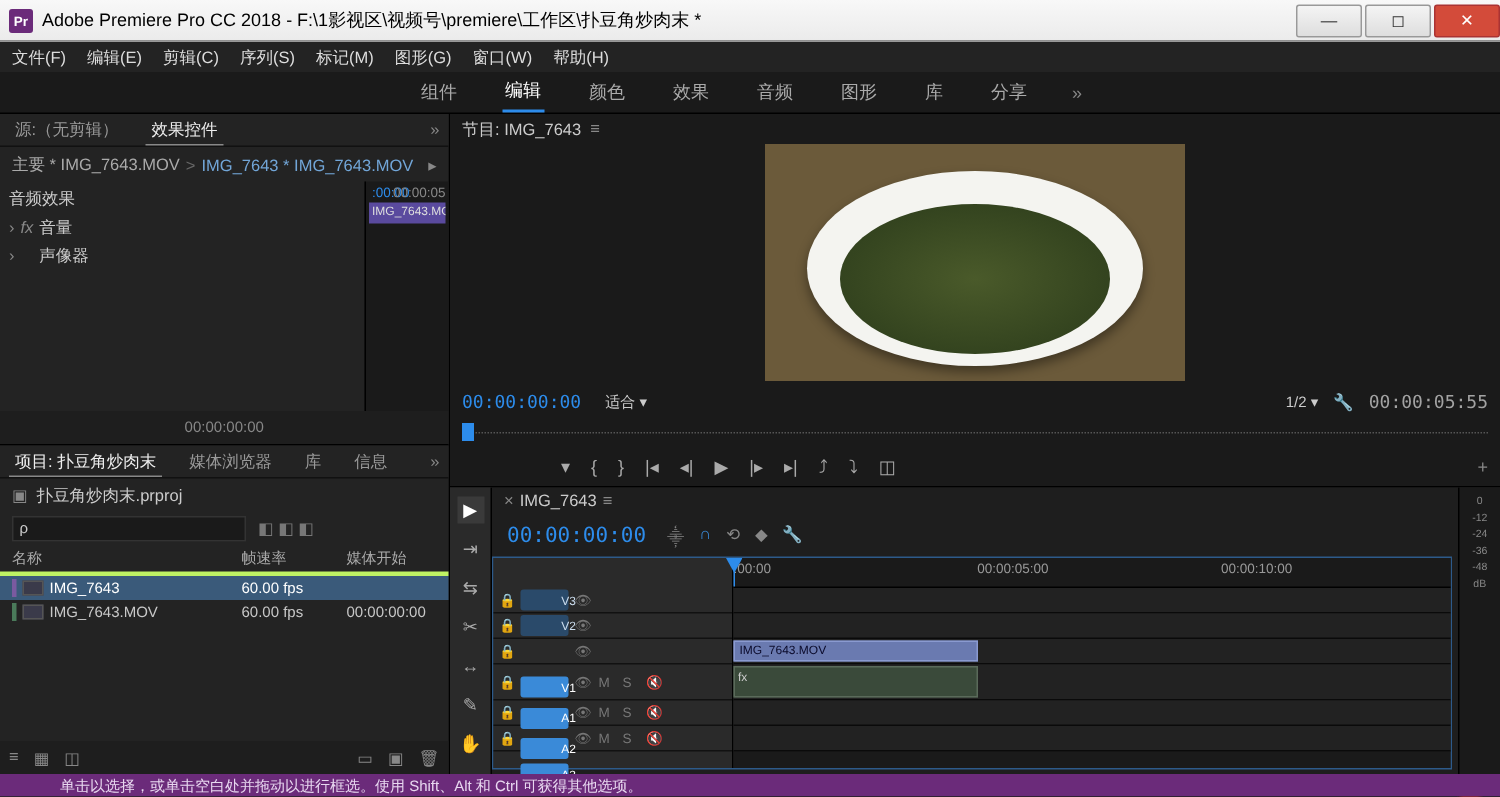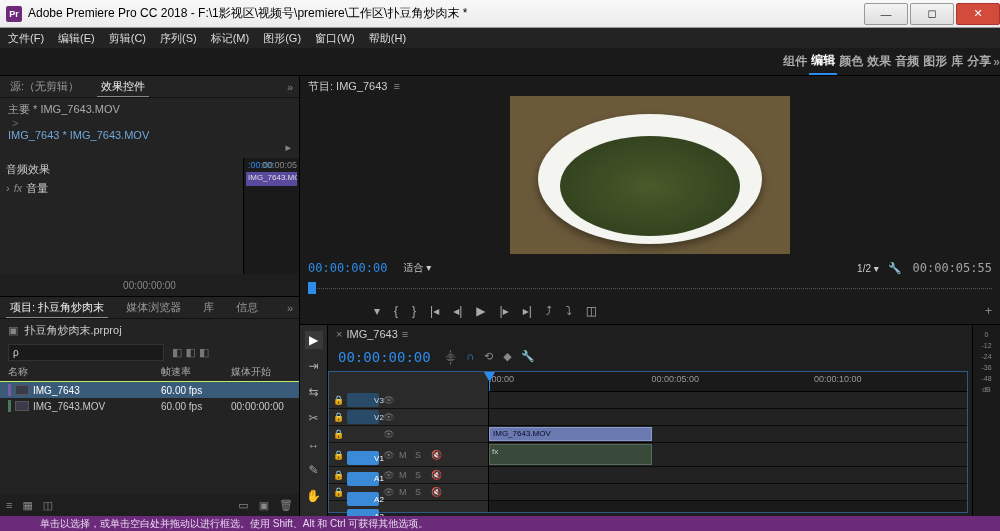--- a/index.html
+++ b/index.html
@@ -11,58 +11,58 @@
 .titlebar .title { color: #000; font-size: 12px; flex: 1; }
 .titlebar .winbtns { display: flex; }
 .titlebar .winbtn { width: 44px; height: 22px; margin-left: 2px; display: flex; align-items: center; justify-content: center; font-size: 11px; border: 1px solid #999; background: linear-gradient(#f4f4f4,#dedede); border-radius: 2px; color: #333; }
 .titlebar .winbtn.close { background: #d34b3a; color: #fff; border-color: #a33; }
 
 
 .menubar { height: 20px; background: #232323; display: flex; align-items: center; padding-left: 8px; color: #ddd; font-size: 11px; }
 .menubar span { margin-right: 14px; cursor: default; }
 
 
-.wstabs { height: 28px; background: #1a1a1a; display: flex; align-items: center; justify-content: flex-end; color: #aaa; font-size: 12px; border-bottom: 1px solid #000; font-weight: bold; }
+.wstabs { height: 28px; background: #1a1a1a; display: flex; align-items: center; justify-content: center; gap: 28px; color: #aaa; font-size: 12px; border-bottom: 1px solid #000; }
 .wstabs .tab { padding: 4px 2px; cursor: default; }
 .wstabs .tab.active { color: #fff; border-bottom: 2px solid #2d8ceb; }
 .wstabs .more { color: #888; }
 
 
 .main { display: flex; height: 440px; }
 
 
 .leftcol { width: 300px; display: flex; flex-direction: column; border-right: 1px solid #000; }
 
 .panel-tabs { height: 22px; background: #232323; display: flex; align-items: center; padding: 0 6px; gap: 14px; font-size: 11px; color: #999; border-bottom: 1px solid #111; }
 .panel-tabs .ptab { padding: 2px 4px; }
 .panel-tabs .ptab.active { color: #eee; border-bottom: 1px solid #888; }
 .panel-tabs .pmore { margin-left: auto; color: #888; }
 
 .effects-panel { flex: 0 0 220px; background: #232323; display: flex; flex-direction: column; }
-.effects-header { display: flex; align-items: flex-start; padding: 4px 8px; font-size: 11px; color: #aaa; flex-direction: column; }
+.effects-header { display: flex; align-items: flex-end; padding: 4px 8px; font-size: 11px; color: #aaa; }
 .effects-header .mast { color: #72a6d8; }
 .effects-body { flex: 1; display: flex; }
 .effects-tree { flex: 1; padding: 2px 6px; }
 .effects-tree .row { padding: 2px 0; color: #ccc; font-size: 11px; }
 .effects-tree .row .fx { color: #888; margin-right: 4px; font-style: italic; }
 .effects-tree .row .arrow { color: #888; margin-right: 4px; }
 .effects-mini { width: 56px; background: #1a1a1a; border-left: 1px solid #000; position: relative; }
 .effects-mini .tc { position: absolute; top: 2px; left: 4px; font-size: 9px; color: #2d8ceb; }
 .effects-mini .tc2 { position: absolute; top: 2px; right: 2px; font-size: 9px; color: #888; }
 .effects-mini .clip { position: absolute; top: 14px; left: 2px; right: 2px; height: 14px; background: #5a4a9e; color: #ddd; font-size: 8px; padding: 1px 2px; overflow: hidden; }
 .effects-playbar { height: 22px; background: #1e1e1e; display: flex; align-items: center; justify-content: center; gap: 8px; color: #888; font-size: 10px; }
 
 .project-panel { flex: 1; background: #232323; display: flex; flex-direction: column; border-top: 1px solid #000; }
 .proj-name { padding: 4px 8px; color: #ccc; display: flex; align-items: center; gap: 6px; }
 .proj-name .ficon { color: #888; }
 .proj-search { display: flex; align-items: center; padding: 2px 8px; gap: 8px; }
 .proj-search input { flex: 0 0 100px; background: #1a1a1a; border: 1px solid #333; color: #ccc; padding: 2px 18px 2px 4px; font-size: 10px; }
 .proj-search .filters { color: #777; display: flex; gap: 4px; }
 .proj-search .selinfo { margin-left: auto; color: #aaa; font-size: 10px; }
-.proj-head { display: flex; padding: 2px 8px; color: #aaa; font-size: 10px; border-bottom: 1px solid #bef264; }
+.proj-head { display: flex; padding: 2px 8px; color: #aaa; font-size: 10px; border-bottom: 3px solid #bef264; }
 .proj-head .c1 { flex: 1; }
 .proj-head .c2 { width: 70px; margin-left: 36px; }
 .proj-head .c3 { width: 60px; }
 .proj-list { flex: 1; }
 .proj-row { display: flex; align-items: center; padding: 2px 8px; font-size: 10px; }
 .proj-row.sel { background: #3a5a7a; color: #fff; }
 .proj-row .c1 { flex: 1; display: flex; align-items: center; gap: 4px; }
 .proj-row .c2 { width: 70px; }
 .proj-row .c3 { width: 60px; }
 .proj-row .thumb { width: 3px; height: 12px; }
@@ -188,20 +188,21 @@
       <div class="effects-header">
         <span>主要 * IMG_7643.MOV</span>
         <span style="margin:0 4px;color:#666">&gt;</span>
         <span class="mast">IMG_7643 * IMG_7643.MOV</span>
         <span style="margin-left:auto;color:#888">▸</span>
       </div>
       <div class="effects-body">
         <div class="effects-tree">
           <div class="row">音频效果</div>
           <div class="row"><span class="arrow">›</span><span class="fx">fx</span><span>音量</span></div>
+          <div class="row"><span class="arrow">›</span><span class="fx" style="visibility:hidden">fx</span><span>声像器</span></div>
         </div>
         <div class="effects-mini">
           <div class="tc">:00:00</div>
           <div class="tc2">00:00:05</div>
           <div class="clip">IMG_7643.MOV</div>
         </div>
       </div>
       <div class="effects-playbar">
         <span>00:00:00:00</span>
       </div>

